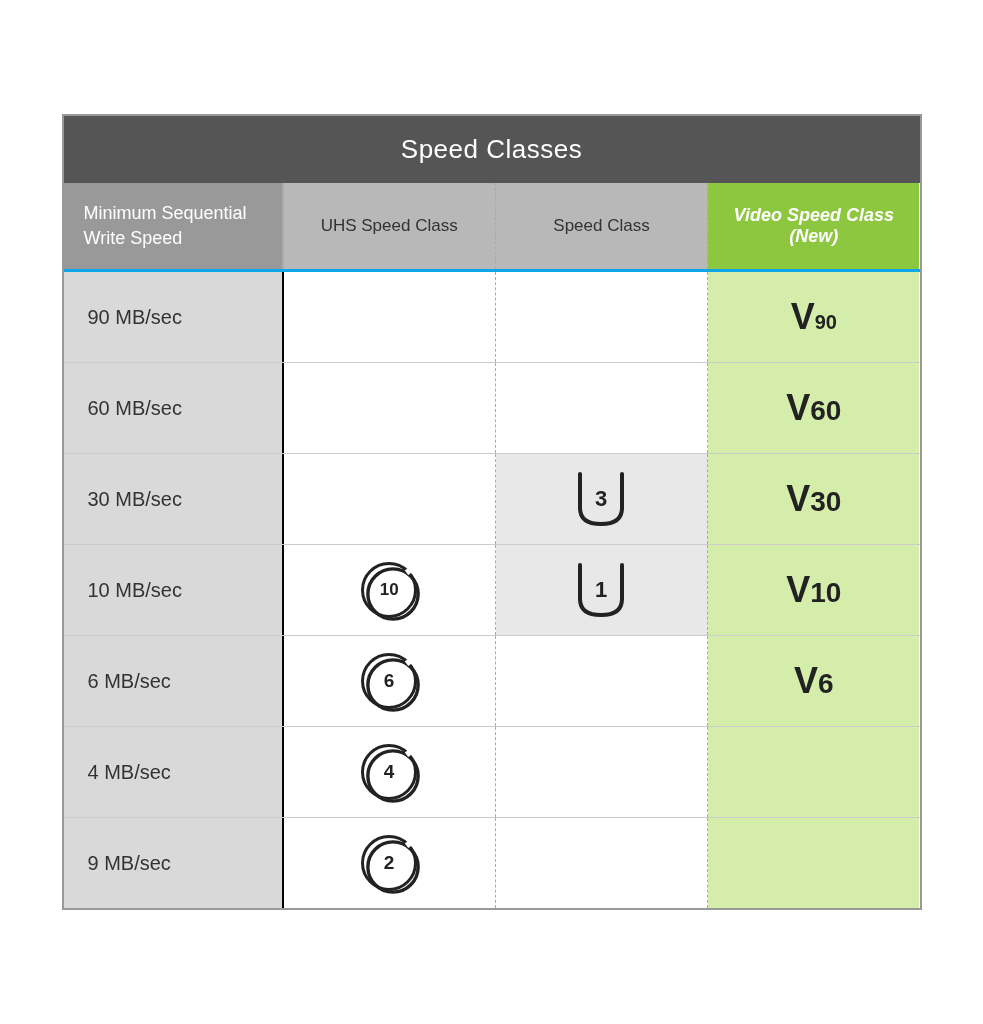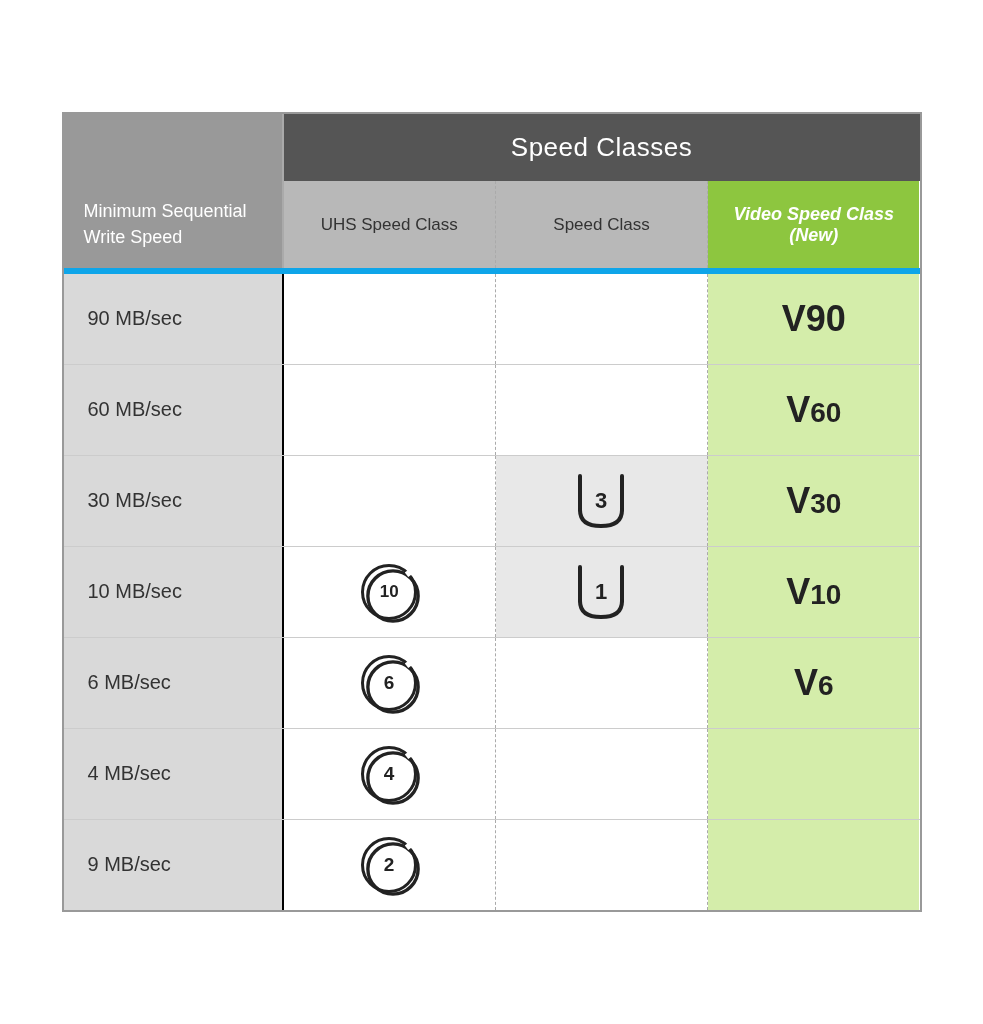--- a/index.html
+++ b/index.html
@@ -12,20 +12,21 @@
       font-family: Arial, Helvetica, sans-serif;
     }
     .table-wrapper {
       width: 860px;
       border: 2px solid #999;
       overflow: hidden;
     }
     
     .header-row {
       display: flex;
+      flex-direction: column;
     }
     .header-label-cell {
       width: 220px;
       min-width: 220px;
       background: #999999;
       border-right: 2px solid #aaa;
     }
     .header-title-cell {
       flex: 1;
       background: #555555;
@@ -36,21 +37,21 @@
     }
     .header-title-text {
       color: #fff;
       font-size: 26px;
       font-weight: 400;
       letter-spacing: 0.5px;
     }
     
     .subheader-row {
       display: flex;
-      border-bottom: 6px solid #0ea5e9;
+      border-bottom: 3px solid #0ea5e9;
     }
     .subheader-label-cell {
       width: 220px;
       min-width: 220px;
       background: #999999;
       display: flex;
       align-items: center;
       justify-content: flex-start;
       padding: 18px 20px;
       border-right: 2px solid #aaa;
@@ -182,21 +183,21 @@
       <span>Video Speed Class (New)</span>
     </div>
   </div>
 
   <div id="data-rows">
       <div class="data-row">
         <div class="speed-cell">90 MB/sec</div>
         <div class="class-cell"></div>
         <div class="class-cell"></div>
         <div class="class-cell video-data-cell">
-          <span class="video-speed-text"><span class="v-letter" style="font-size:36px;font-weight:900;">V</span><span class="v-number" style="font-size:36px;font-weight:900;">90</span></span>
+          <span class="video-speed-text"><span class="v-letter" style="font-size:36px;font-weight:900;">V</span><span class="v-number" style="font-size:20px;font-weight:900;">90</span></span>
         </div>
       </div>
       <div class="data-row">
         <div class="speed-cell">60 MB/sec</div>
         <div class="class-cell"></div>
         <div class="class-cell"></div>
         <div class="class-cell video-data-cell">
           <span class="video-speed-text"><span class="v-letter" style="font-size:36px;font-weight:900;">V</span><span class="v-number" style="font-size:28px;font-weight:900;">60</span></span>
         </div>
       </div>

